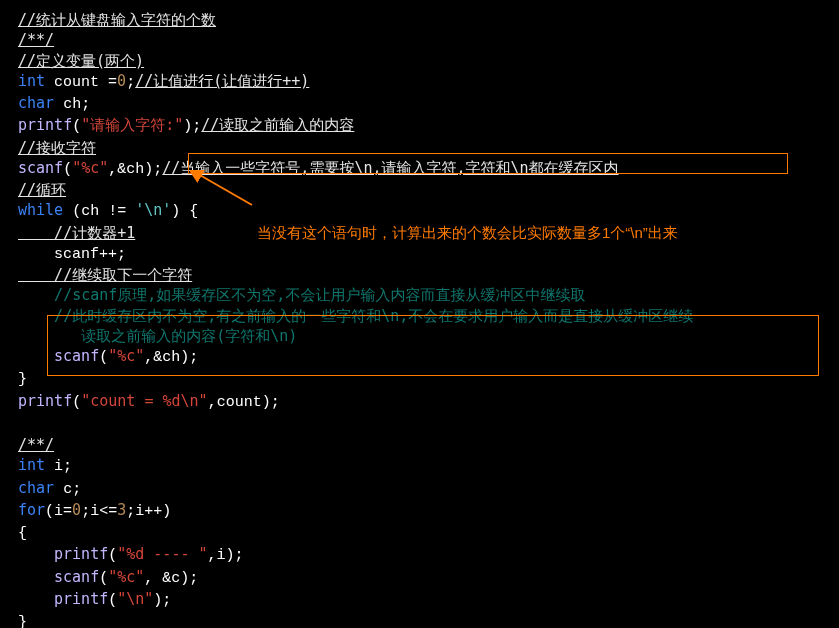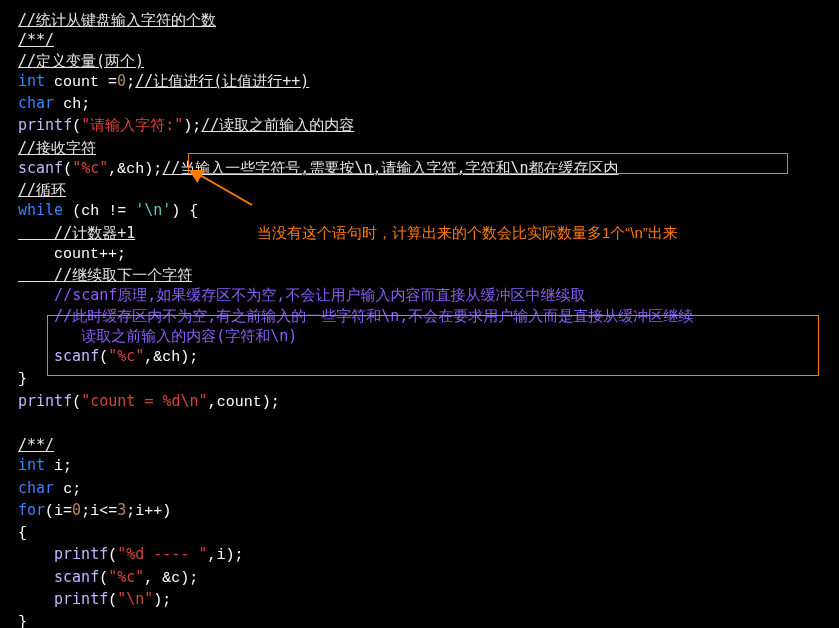--- a/index.html
+++ b/index.html
@@ -11,21 +11,21 @@
     line-height: 1.35;
     width: 839px;
     height: 628px;
     box-sizing: border-box;
     color: #fff;
     position: relative;
   }
   .line { white-space: pre; position: relative; }
   .c-g   { color: #e5e5e5; text-decoration: underline; }
   .c-b   { color: #3b82f6; }
-  .c-y   { color: #8b5cf6; text-align: right; }
+  .c-y   { color: #0f766e; text-align: right; }
   .c-w   { color: #ffffff; font-family: Liberation Mono, monospace; }
   .c-m   { color: #c4b5fd; }
   .c-c   { color: #60c4c4; }
   .c-r   { color: #d4453a; }
   .c-n   { color: #b58a58; }
 
   .box1 {
     position: absolute;
     border: 1px solid #ff7b00;
     left: 188px;
@@ -66,21 +66,21 @@
 <div class="line"><span class="c-g">/**/</span></div>
 <div class="line"><span class="c-g">//定义变量(两个)</span></div>
 <div class="line"><span class="c-b">int</span><span class="c-w"> count =</span><span class="c-n">0</span><span class="c-w">;</span><span class="c-g">//让值进行(让值进行++)</span></div>
 <div class="line"><span class="c-b">char</span><span class="c-w"> ch;</span></div>
 <div class="line"><span class="c-m">printf</span><span class="c-w">(</span><span class="c-r">"请输入字符:"</span><span class="c-w">);</span><span class="c-g">//读取之前输入的内容</span></div>
 <div class="line"><span class="c-g">//接收字符</span></div>
 <div class="line"><span class="c-m">scanf</span><span class="c-w">(</span><span class="c-r">"%c"</span><span class="c-w">,&amp;ch);</span><span class="c-g">//当输入一些字符号,需要按\n,请输入字符,字符和\n都在缓存区内</span></div>
 <div class="line"><span class="c-g">//循环</span></div>
 <div class="line"><span class="c-b">while</span><span class="c-w"> (ch != </span><span class="c-c">'\n'</span><span class="c-w">) {</span></div>
 <div class="line"><span class="c-g">    //计数器+1</span></div>
-<div class="line"><span class="c-w">    count++;</span></div>
+<div class="line"><span class="c-w">    scanf++;</span></div>
 <div class="line"><span class="c-g">    //继续取下一个字符</span></div>
 <div class="line"><span class="c-y">    //scanf原理,如果缓存区不为空,不会让用户输入内容而直接从缓冲区中继续取</span></div>
 <div class="line"><span class="c-y">    //此时缓存区内不为空,有之前输入的一些字符和\n,不会在要求用户输入而是直接从缓冲区继续
        读取之前输入的内容(字符和\n)</span></div>
 <div class="line"><span class="c-w">    </span><span class="c-m">scanf</span><span class="c-w">(</span><span class="c-r">"%c"</span><span class="c-w">,&amp;ch);</span></div>
 <div class="line"><span class="c-w">}</span></div>
 <div class="line"><span class="c-m">printf</span><span class="c-w">(</span><span class="c-r">"count = %d\n"</span><span class="c-w">,count);</span></div>
 <div class="line"><span class="c-w"></span>&nbsp;</div>
 <div class="line"><span class="c-g">/**/</span></div>
 <div class="line"><span class="c-b">int</span><span class="c-w"> i;</span></div>

